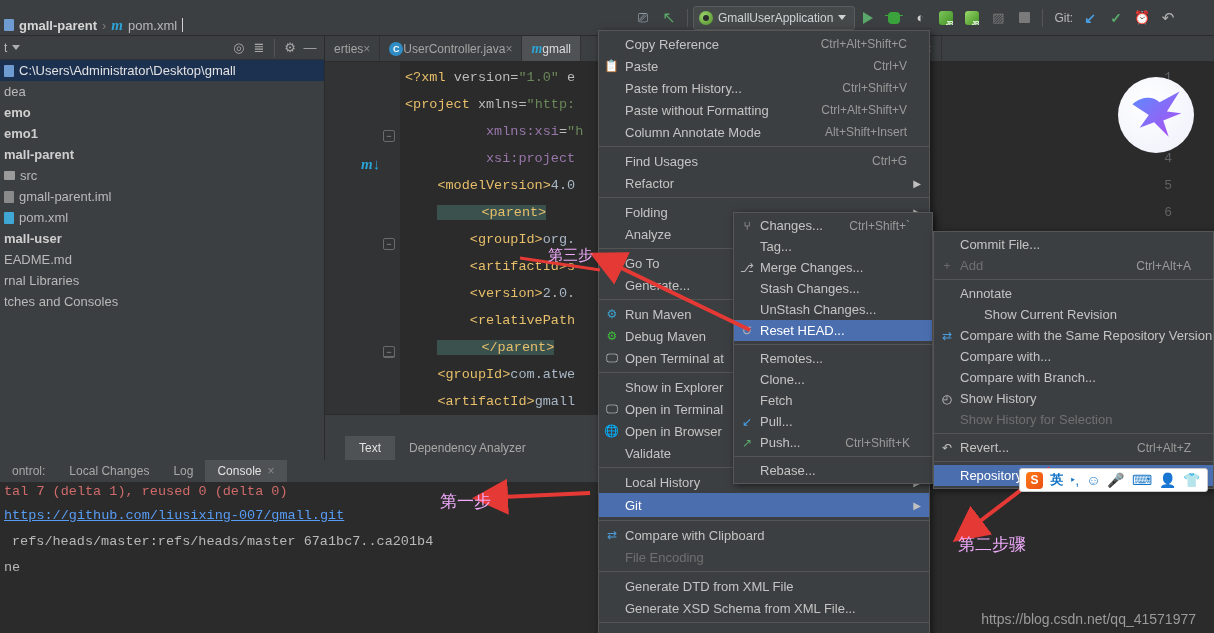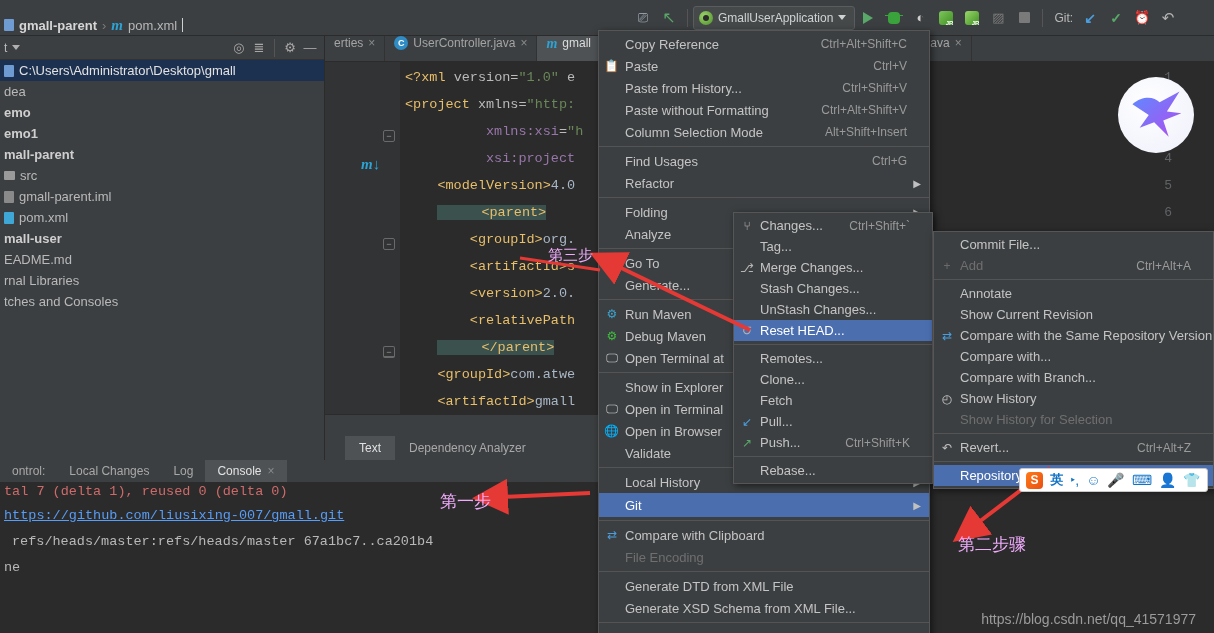--- a/index.html
+++ b/index.html
@@ -87,21 +87,21 @@
   .tr-label { color: #b9b9b9; }
   .tr-label.b { font-weight: bold; color: #cfcfcf; }
   .ico-mod { width:10px;height:12px;background:#6e9bd1;border-radius:1px;flex:none; }
   .ico-folder{width:11px;height:9px;background:#9a9a9a;border-radius:1px;flex:none;}
   .ico-iml{width:10px;height:12px;background:#8a8a8a;border-radius:1px;flex:none;}
   .ico-xml{width:10px;height:12px;background:#3fa7d6;border-radius:1px;flex:none;}
 
   
   .editor-area { position:absolute; left:325px; top:36px; width:889px; height:424px; background:#2b2b2b; }
   .tabs { height: 26px; display:flex; align-items:stretch; background:#3c3f41; border-bottom:1px solid #2b2b2b;}
-  .tab { display:flex; align-items:flex-start; gap:5px; padding:0 9px; font-size:12px; color:#a4a4a4;
+  .tab { display:flex; align-items:center; padding:0 9px; font-size:12px; color:#a4a4a4;
          border-right:1px solid #323232; white-space:nowrap; }
   .tab.active { background:#4e5254; color:#dcdcdc; }
   .tab-x { color:#8a8a8a; font-size:12px; }
   .c-badge { width:14px;height:14px;border-radius:50%;background:#2f8cc4;color:#fff;font-size:9px;
              display:flex;align-items:center;justify-content:center;flex:none;font-weight:bold;}
   .m-badge { color:#2ca4d6; font-style:italic; font-weight:bold; font-family:"Liberation Serif",serif; font-size:14px;}
   .code-wrap { position:relative; height: 352px; background:#2b2b2b; overflow:hidden;}
   .gutter { position:absolute; left:0; top:0; width:75px; height:100%; background:#313335; }
   .gnum { position:absolute; right:42px; font-size:13px; color:#606366;
           font-family:"Liberation Mono", monospace; }
@@ -413,21 +413,21 @@
         <span class="mi-arrow"></span>
       </div>
       <div class="mi" style="height: 22px;">
         <span class="mi-ico"></span>
         <span class="mi-lab">Paste without Formatting</span>
         <span class="mi-key">Ctrl+Alt+Shift+V</span>
         <span class="mi-arrow"></span>
       </div>
       <div class="mi" style="height: 22px;">
         <span class="mi-ico"></span>
-        <span class="mi-lab">Column Selection Mode</span>
+        <span class="mi-lab">Column Annotate Mode</span>
         <span class="mi-key">Alt+Shift+Insert</span>
         <span class="mi-arrow"></span>
       </div>
       <div class="msep"></div>
       <div class="mi" style="height: 22px;">
         <span class="mi-ico"></span>
         <span class="mi-lab">Find Usages</span>
         <span class="mi-key">Ctrl+G</span>
         <span class="mi-arrow"></span>
       </div>
@@ -614,21 +614,21 @@
         <span class="mi-lab">Add</span>
         <span class="mi-key">Ctrl+Alt+A</span>
         <span class="mi-arrow"></span>
       </div>
       <div class="msep"></div>
       <div class="mi" style="height: 21px;">
         <span class="mi-ico"></span>
         <span class="mi-lab">Annotate</span>
         <span class="mi-arrow"></span>
       </div>
-      <div class="mi" style="height: 21px;">
+      <div class="mi" style="height: 21px; padding-left: 24px;">
         <span class="mi-ico"></span>
         <span class="mi-lab">Show Current Revision</span>
         <span class="mi-arrow"></span>
       </div>
       <div class="mi" style="height: 21px;">
         <span class="mi-ico" style="color: rgb(74, 158, 224);">⇄</span>
         <span class="mi-lab">Compare with the Same Repository Version</span>
         <span class="mi-arrow"></span>
       </div>
       <div class="mi" style="height: 21px;">

